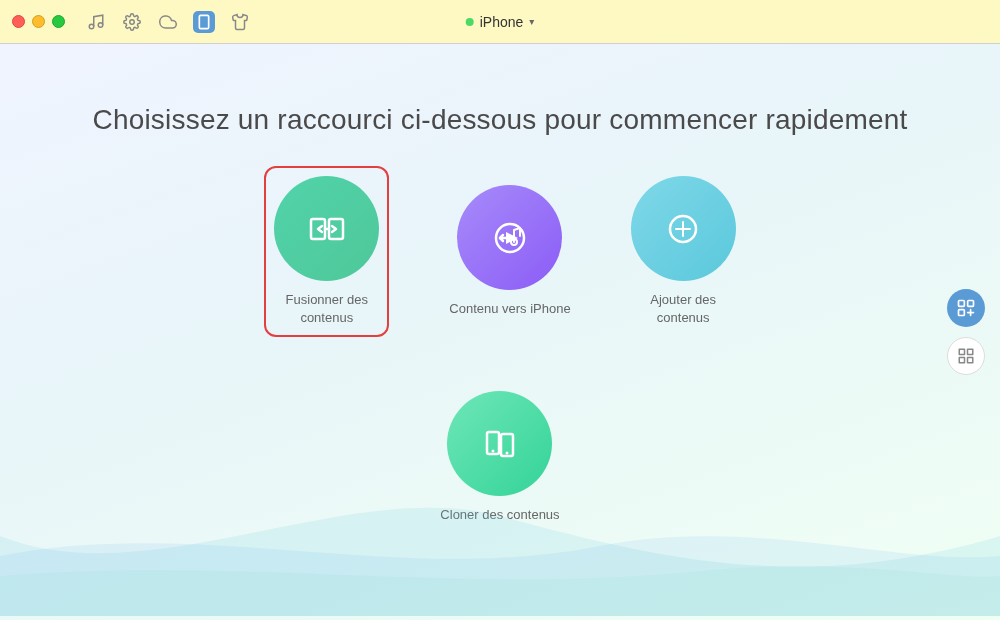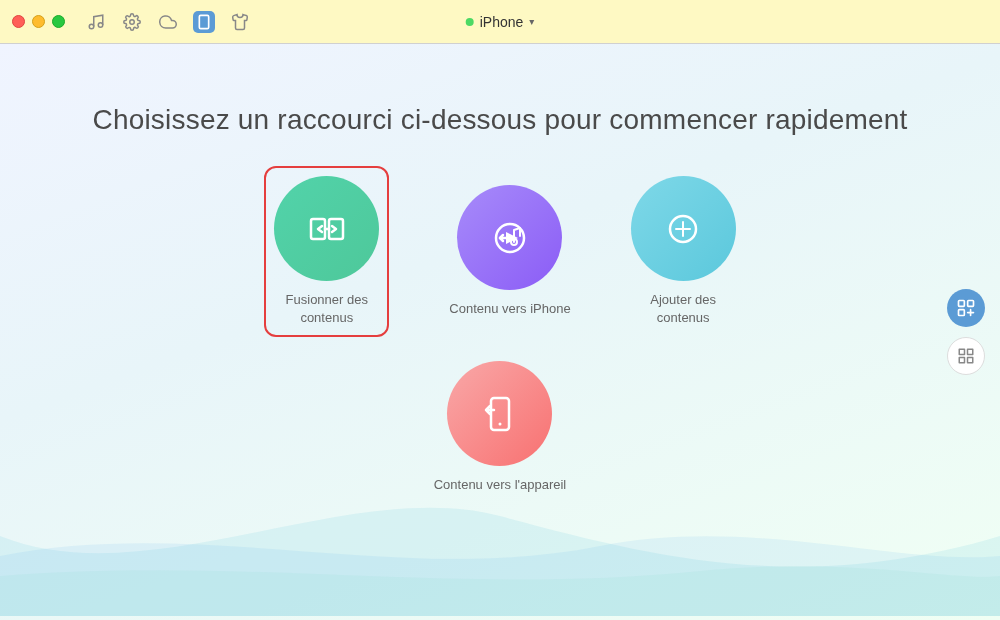--- a/index.html
+++ b/index.html
@@ -342,33 +342,33 @@
           </svg>
         </div>
         <span class="shortcut-label">Ajouter des<br>contenus</span>
       </div>
 
     </div>
 
     <div class="shortcuts-row shortcuts-row-bottom" style="margin-top: 20px;">
 
 
-      <div class="shortcut-item">
-        <div class="shortcut-circle circle-salmon">
+
+      <div class="shortcut-item" style="margin-top: 30px;">
+        <div class="shortcut-circle circle-mint">
           <svg viewBox="0 0 48 48" fill="none" stroke="white" stroke-width="2.5" stroke-linecap="round" stroke-linejoin="round">
 
-            <rect x="15" y="8" width="18" height="32" rx="3" fill="none" stroke="white" stroke-width="2.5"></rect>
-            <line x1="24" y1="34" x2="24.01" y2="34" stroke-width="3"></line>
-
-            <path d="M10 20 L18 20 M14 16 L10 20 L14 24" stroke="white" stroke-width="2.5"></path>
+            <rect x="11" y="12" width="12" height="22" rx="2" fill="none" stroke="white" stroke-width="2.5"></rect>
+            <rect x="25" y="14" width="12" height="22" rx="2" fill="none" stroke="white" stroke-width="2.5"></rect>
+            <line x1="17" y1="31" x2="17.01" y2="31" stroke-width="3"></line>
+            <line x1="31" y1="33" x2="31.01" y2="33" stroke-width="3"></line>
           </svg>
         </div>
-        <span class="shortcut-label">Contenu vers l'appareil</span>
+        <span class="shortcut-label">Cloner des contenus</span>
       </div>
-
 
     </div>
   </div>
 
   <div class="right-sidebar">
     <div class="sidebar-btn sidebar-btn-blue">
       <svg width="20" height="20" viewBox="0 0 24 24" fill="none" stroke="white" stroke-width="2" stroke-linecap="round" stroke-linejoin="round">
         <rect x="3" y="3" width="7" height="7" rx="1"></rect>
         <rect x="14" y="3" width="7" height="7" rx="1"></rect>
         <rect x="3" y="14" width="7" height="7" rx="1"></rect>

